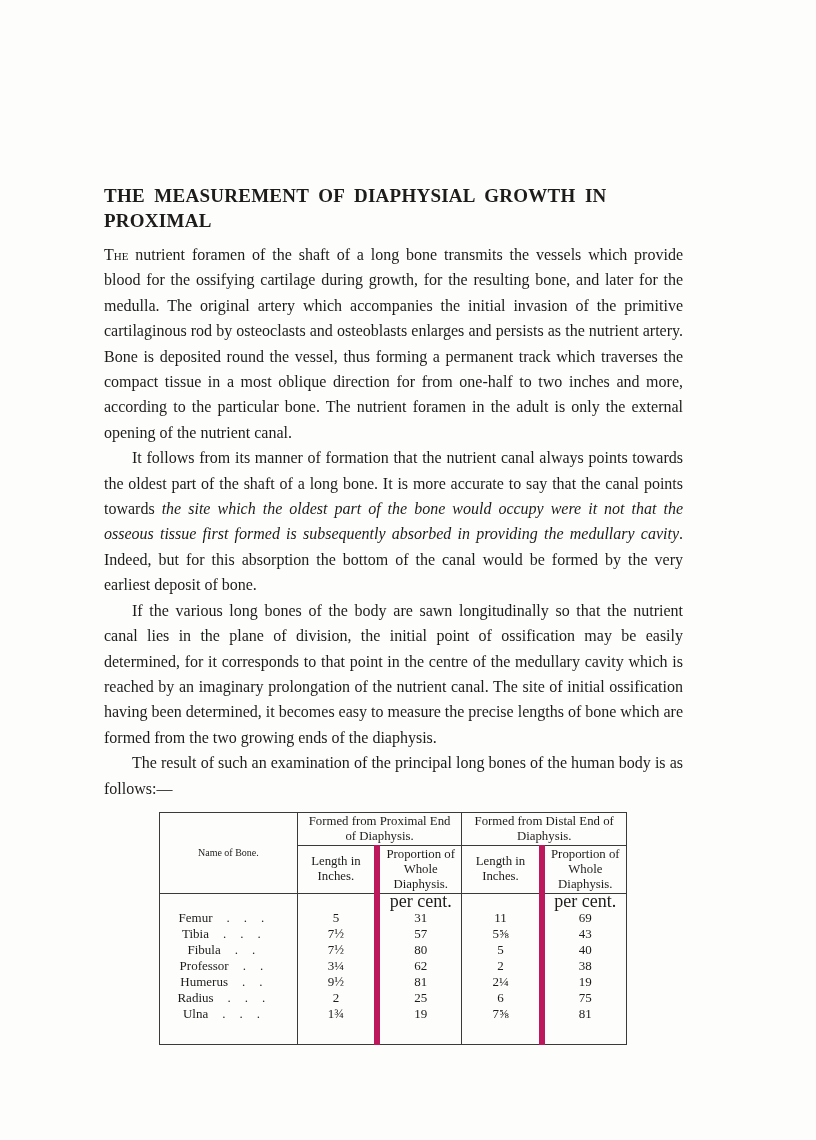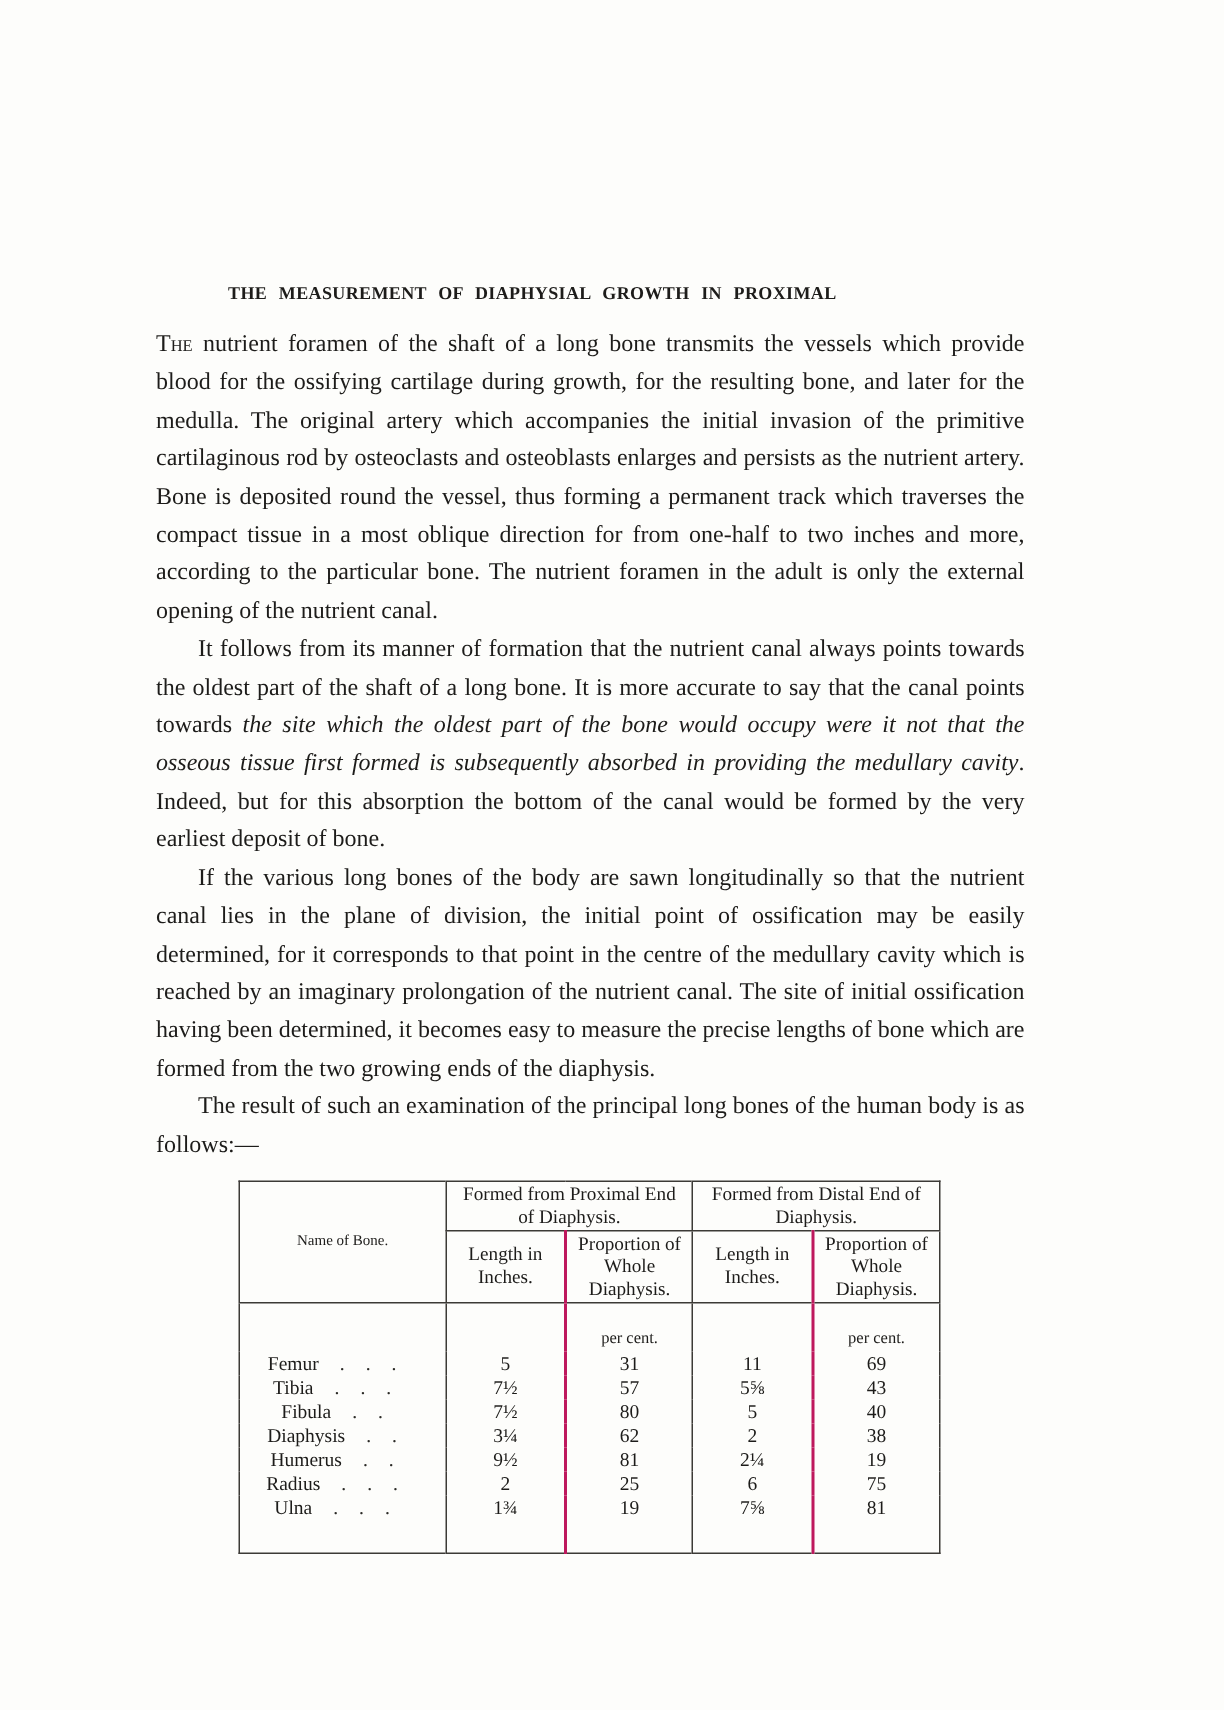--- a/index.html
+++ b/index.html
@@ -17,24 +17,23 @@
   }
   .content {
     position: absolute;
     left: 104px;
     top: 183px;
     width: 579px;
   }
   
   .title {
     font-weight: 700;
-    font-size: 12px;
+    font-size: 19px;
     line-height: 25px;
     letter-spacing: 0.25px;
-    margin-left: 48px;
   }
   .title .line1 { word-spacing: 4.5px; }
   .title .line2 { margin-left: 46px; word-spacing: 3.5px; }
   .title .line3 { margin-left: 46px; word-spacing: 2px; }
   .sc { font-variant: small-caps; }
   
   .body-text {
     margin-top: 9px;
     font-size: 16px;
     line-height: 25.4px;
@@ -65,27 +64,27 @@
   }
   th.sub-head { padding: 4px 3px 6px 3px; }
   th.name-head {
     text-align: left;
     padding-left: 10px;
     font-size: 10px;
   }
   
   th.name-head, th.sub-head { border-bottom: 1px solid #3c3a36; }
   .v-strong { border-left: 1px solid #3c3a36; }
-  .v-light  { border-left: 2px solid #be185d; }
+  .v-light  { border-left: 6px solid #be185d; }
   td.name-col {
     text-align: left;
     padding-left: 10px;
     white-space: nowrap;
   }
-  tr.percent-row td { padding-top: 16px; padding-bottom: 1px; font-size: 11px; }
+  tr.percent-row td { padding-top: 0; padding-bottom: 1px; font-size: 18px; }
   tr.data-row td { padding-top: 0.5px; padding-bottom: 0.5px; font-size: 13px; }
   tr.data-row:first-of-type td { padding-top: 1px; }
   tr.last-row td { padding-bottom: 23px; }
   .dots { margin-left: 14px; letter-spacing: 14px; color: #2a2925; }
 </style>
 </head>
 <body>
 
 <div class="page">
   <div class="content">
@@ -150,21 +149,21 @@
 
           <tr class="data-row">
             <td class="name-col"><span>Fibula</span><span class="dots">..</span></td>
             <td class="v-strong">7½</td>
             <td class="v-light">80</td>
             <td class="v-strong">5</td>
             <td class="v-light">40</td>
           </tr>
 
           <tr class="data-row">
-            <td class="name-col"><span>Diaphysis</span><span class="dots">..</span></td>
+            <td class="name-col"><span>Professor</span><span class="dots">..</span></td>
             <td class="v-strong">3¼</td>
             <td class="v-light">62</td>
             <td class="v-strong">2</td>
             <td class="v-light">38</td>
           </tr>
 
           <tr class="data-row">
             <td class="name-col"><span>Humerus</span><span class="dots">..</span></td>
             <td class="v-strong">9½</td>
             <td class="v-light">81</td>

